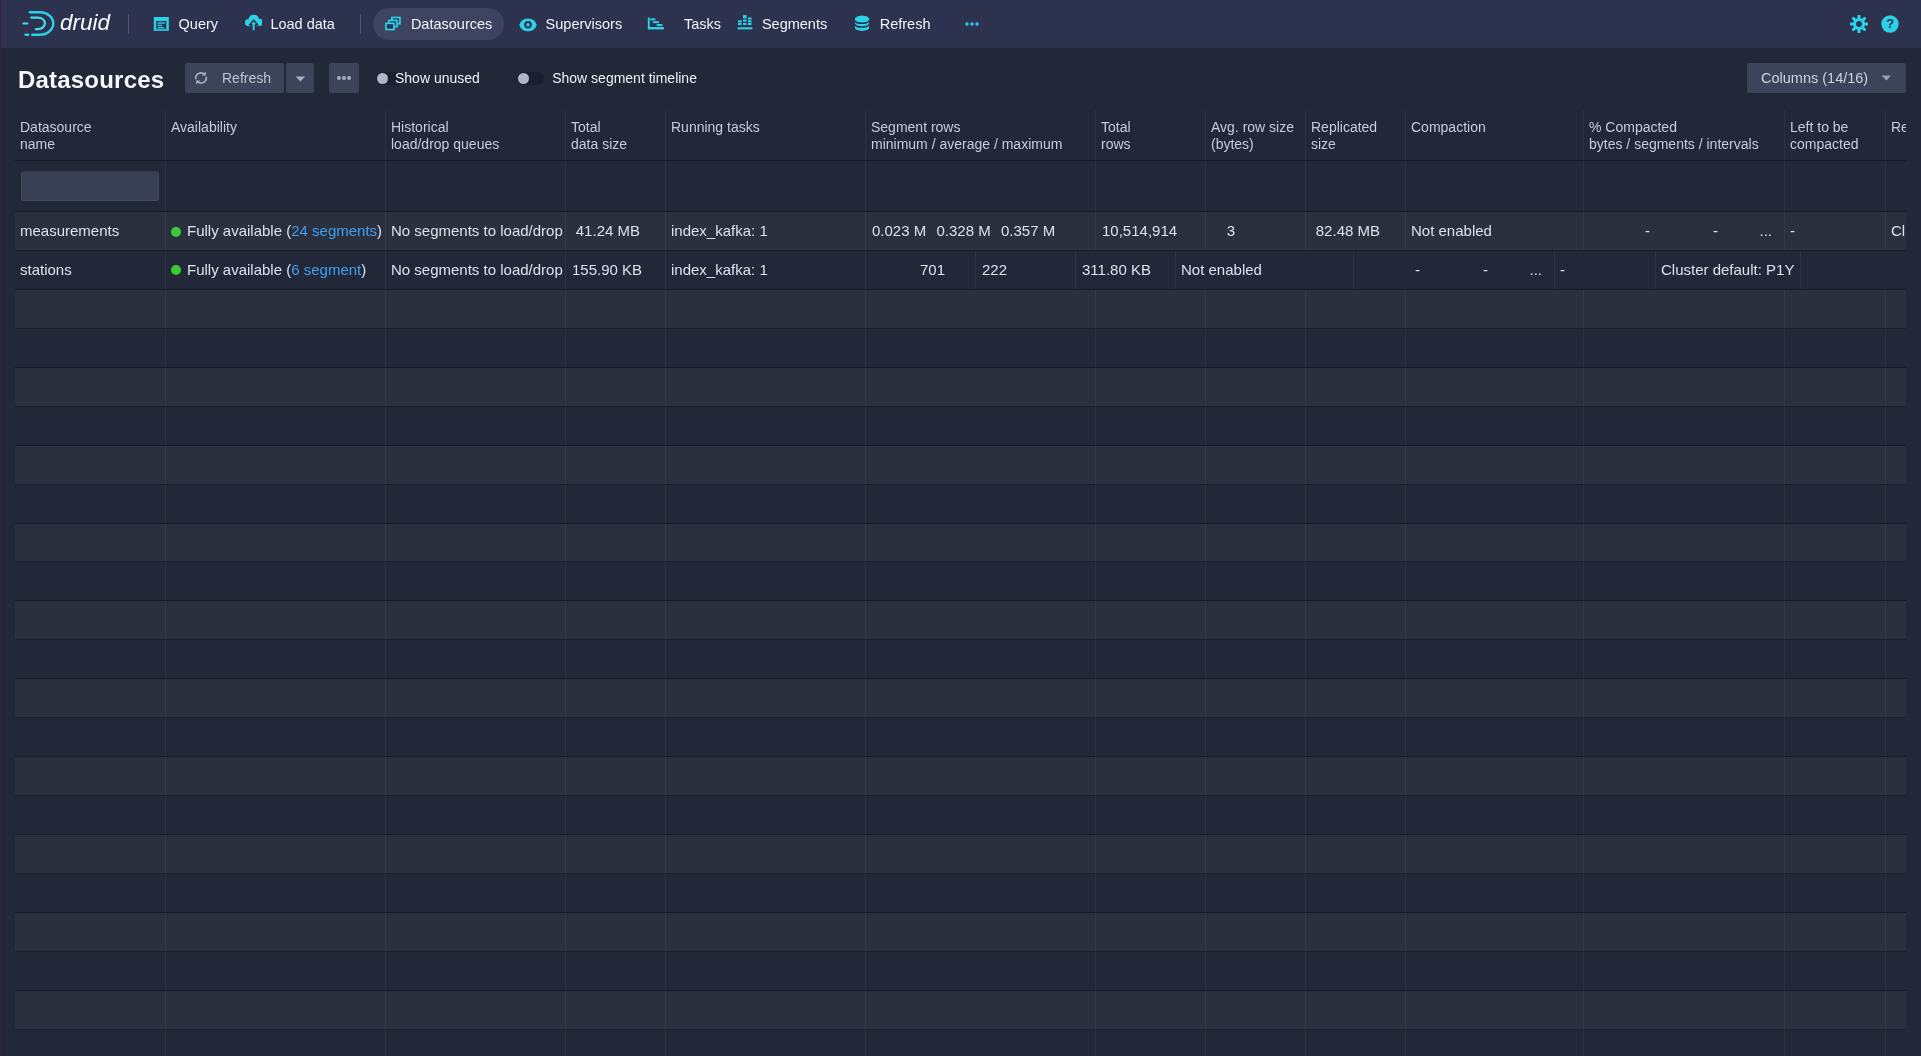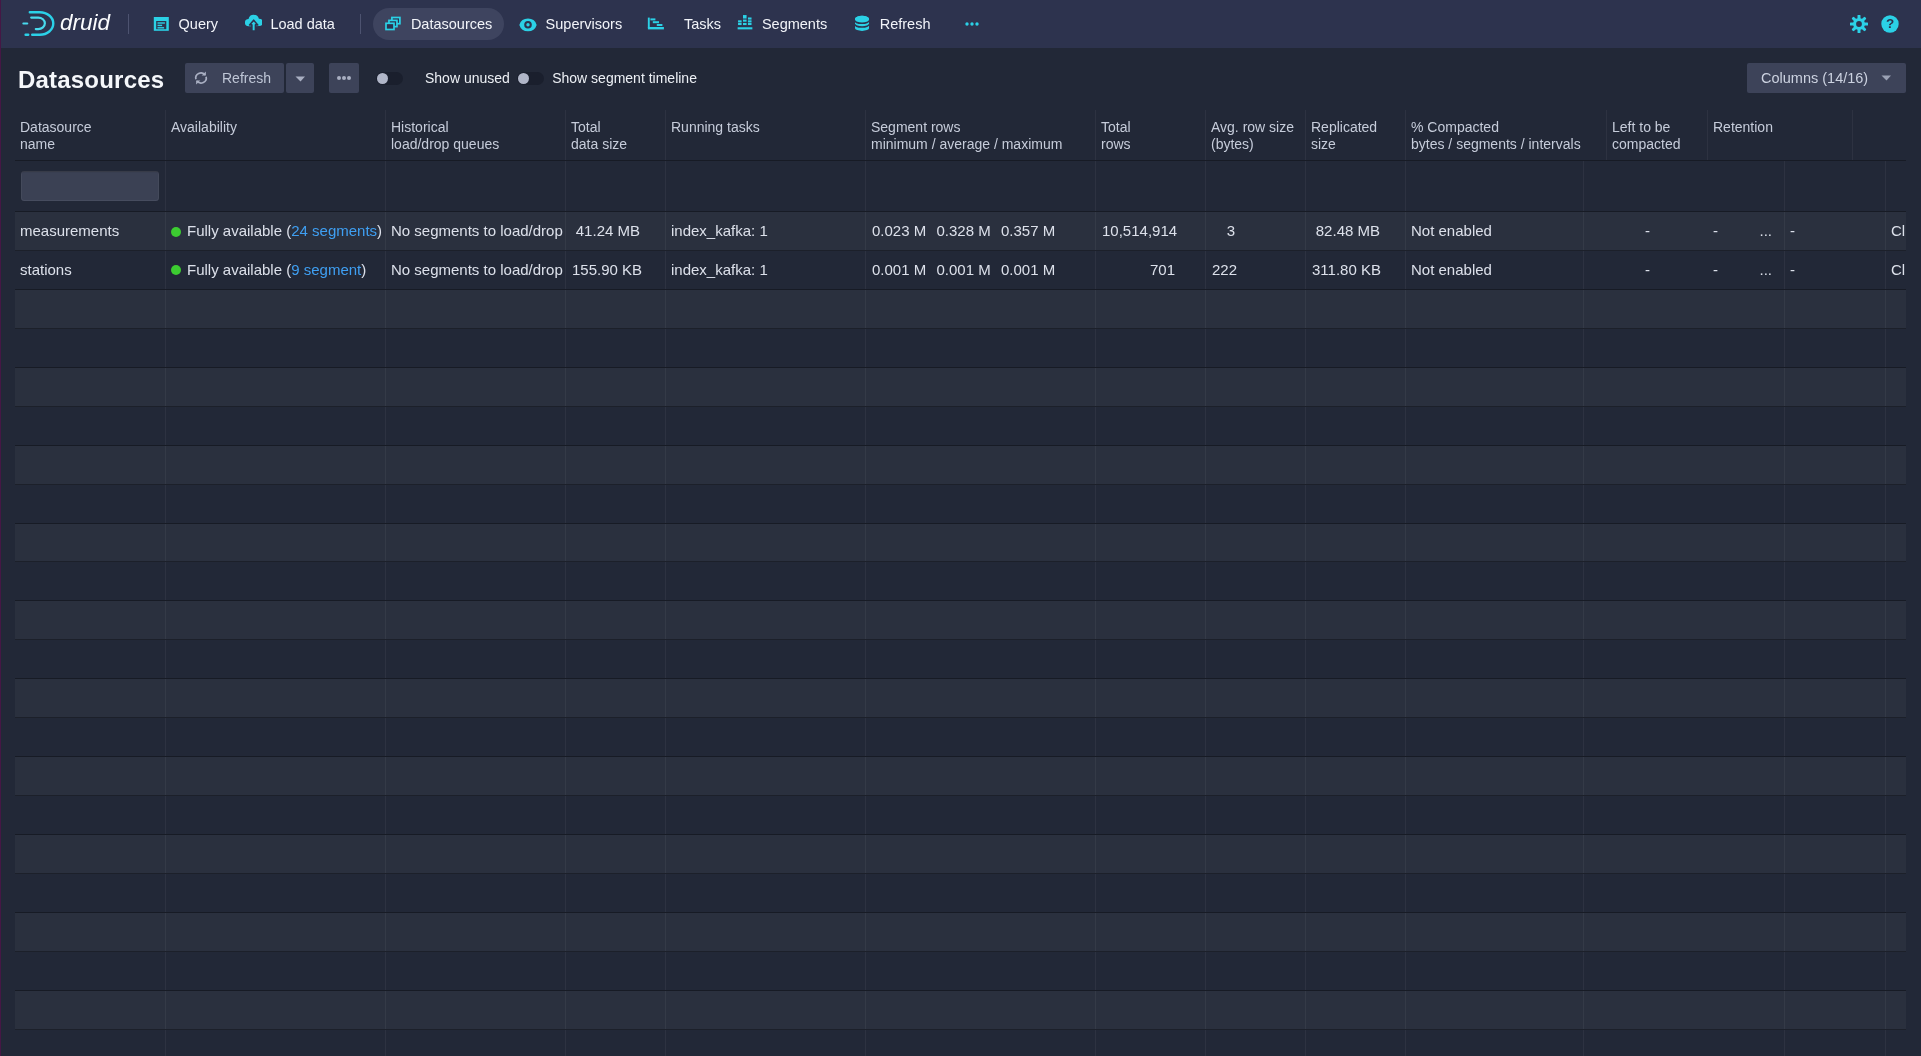--- a/index.html
+++ b/index.html
@@ -130,40 +130,41 @@
 <div class="btn" style="left:285.5px;width:28.5px;"></div>
 <svg class="abs" style="left:294.5px;top:75.5px" width="11" height="7" viewBox="0 0 11 7">
     <path d="M0.5 0.5 H 10 L 5.5 5.6 Z" fill="#a9afc2"></path>
   </svg>
 <div class="btn" style="left:329.3px;width:30px;"></div>
 <div class="abs" style="left:337.2px;top:75.9px;width:4.2px;height:4.2px;border-radius:50%;background:#a9afc2"></div>
 <div class="abs" style="left:342.2px;top:75.9px;width:4.2px;height:4.2px;border-radius:50%;background:#a9afc2"></div>
 <div class="abs" style="left:347.2px;top:75.9px;width:4.2px;height:4.2px;border-radius:50%;background:#a9afc2"></div>
 <div class="swtrack" style="left:375.5px"></div>
 <div class="swknob" style="left:377px"></div>
-<span class="swlabel" style="left:425px">Show unused</span>
+<span class="swlabel" style="left:395px">Show unused</span>
 <div class="swtrack" style="left:516.7px"></div>
 <div class="swknob" style="left:518.2px"></div>
 <span class="swlabel" style="left:552.2px">Show segment timeline</span>
 <div class="btn" style="left:1747.2px;width:158.7px;"></div>
 <span class="btn-label" style="left:1761px;top:63px;position:absolute;font-size:14.5px;color:#ccd2e0;">Columns (14/16)</span>
 <svg class="abs" style="left:1880.5px;top:75.2px" width="11" height="7" viewBox="0 0 11 7">
     <path d="M0.5 0.5 H 10 L 5.5 5.6 Z" fill="#9aa1b4"></path>
   </svg>
 <div id="tbl">
 <div class="row hrow">
       <div class="cell hcell" style="width:151px">Datasource<br>name</div>
       <div class="cell hcell" style="width:220px">Availability</div>
       <div class="cell hcell" style="width:180px">Historical<br>load/drop queues</div>
       <div class="cell hcell" style="width:100px">Total<br>data size</div>
       <div class="cell hcell" style="width:200px">Running tasks</div>
       <div class="cell hcell" style="width:230px">Segment rows<br>minimum / average / maximum</div>
       <div class="cell hcell" style="width:110px">Total<br>rows</div>
       <div class="cell hcell" style="width:100px">Avg. row size<br>(bytes)</div>
       <div class="cell hcell" style="width:100px">Replicated<br>size</div>
+      <div class="cell hcell" style="width:178px">Compaction</div>
       <div class="cell hcell" style="width:201px">% Compacted<br>bytes / segments / intervals</div>
       <div class="cell hcell" style="width:101px">Left to be<br>compacted</div>
       <div class="cell hcell" style="width:145px">Retention</div>
     </div>
 <div class="row frow" style="position:relative">
       <div class="cell " style="width:151px">
         <div id="finput"></div>
       </div>
       <div class="cell " style="width:220px"></div>
       <div class="cell " style="width:180px"></div>
@@ -188,25 +189,24 @@
       <div class="cell dcell" style="width:110px"><span class="num" style="width:73px;margin-left:1px;">10,514,914</span></div>
       <div class="cell dcell" style="width:100px"><span class="num" style="width:23px;margin-left:1px;">3</span></div>
       <div class="cell dcell" style="width:100px"><span class="num" style="width:68px;margin-left:1px;">82.48 MB</span></div>
       <div class="cell dcell" style="width:178px">Not enabled</div>
       <div class="cell dcell" style="width:201px"><span class="num" style="width:60px;margin-left:1px;">-</span><span class="num" style="width:68px;">-</span><span class="num" style="width:54px;">...</span></div>
       <div class="cell dcell" style="width:101px">-</div>
       <div class="cell dcell" style="width:145px">Cluster default: P1Y</div>
     </div>
 <div class="row drow">
       <div class="cell dcell" style="width:151px">stations</div>
-      <div class="cell dcell" style="width:220px"><span class="dot"></span>Fully available (<a>9 segment</a>)</div>
+      <div class="cell dcell" style="width:220px"><span class="dot"></span>Fully available (<a>6 segment</a>)</div>
       <div class="cell dcell" style="width:180px">No segments to load/drop</div>
       <div class="cell dcell" style="width:100px"><span class="num" style="width:68px;margin-left:1px;">155.90 KB</span></div>
       <div class="cell dcell" style="width:200px">index_kafka: 1</div>
-      <div class="cell dcell" style="width:230px"><span class="num" style="width:51px;margin-left:1px;">0.001 M</span><span class="num" style="width:51px;margin-left:13.5px;">0.001 M</span><span class="num" style="width:51px;margin-left:13.5px;">0.001 M</span></div>
       <div class="cell dcell" style="width:110px"><span class="num" style="width:73px;margin-left:1px;">701</span></div>
       <div class="cell dcell" style="width:100px"><span class="num" style="width:23px;margin-left:1px;">222</span></div>
       <div class="cell dcell" style="width:100px"><span class="num" style="width:68px;margin-left:1px;">311.80 KB</span></div>
       <div class="cell dcell" style="width:178px">Not enabled</div>
       <div class="cell dcell" style="width:201px"><span class="num" style="width:60px;margin-left:1px;">-</span><span class="num" style="width:68px;">-</span><span class="num" style="width:54px;">...</span></div>
       <div class="cell dcell" style="width:101px">-</div>
       <div class="cell dcell" style="width:145px">Cluster default: P1Y</div>
     </div>
 <div class="row drow odd">
       <div class="cell dcell" style="width:151px"></div>

